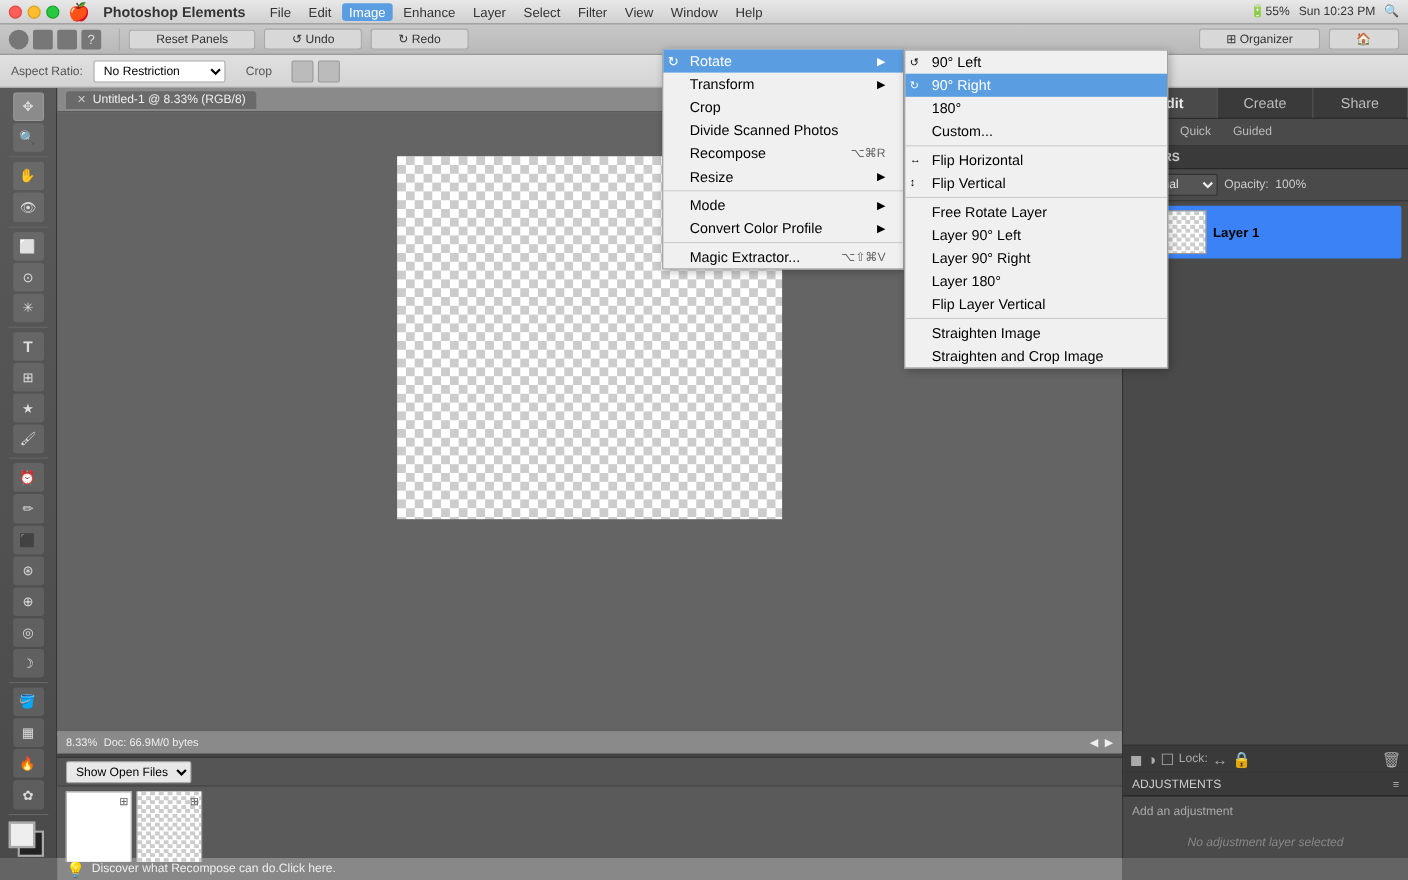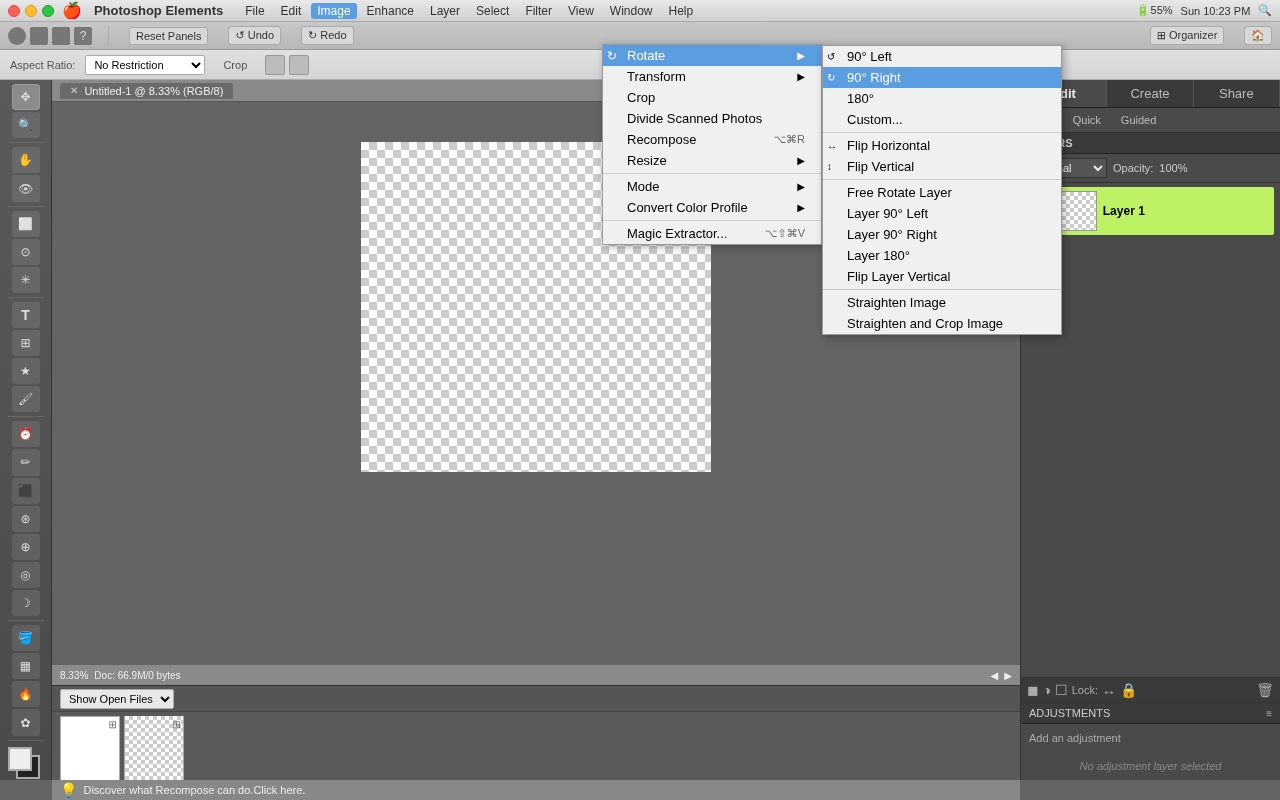--- a/index.html
+++ b/index.html
@@ -22,21 +22,21 @@
     .tl-red { background: #ff5f57; border: 1px solid #e0443e; }
     .tl-yellow { background: #febc2e; border: 1px solid #d4a017; }
     .tl-green { background: #28c840; border: 1px solid #14a029; }
 
     
     .toolbar-bar {
       height: 28px; background: linear-gradient(to bottom, #c8c8c8, #b8b8b8);
       display: flex; align-items: center; padding: 0 8px; gap: 8px;
       border-bottom: 1px solid #999;
     }
-    .toolbar-btn { font-size: 11px; color: #333; padding: 2px 6px; background: #d8d8d8; border: 1px solid #aaa; border-radius: 3px; cursor: pointer; margin-left: 12px; }
+    .toolbar-btn { font-size: 11px; color: #333; padding: 2px 24px; background: #d8d8d8; border: 1px solid #aaa; border-radius: 3px; cursor: pointer; }
 
     
     .options-bar {
       height: 30px; background: linear-gradient(to bottom, #e0e0e0, #d4d4d4);
       display: flex; align-items: center; padding: 0 10px; gap: 10px;
       border-bottom: 1px solid #aaa;
     }
     .options-label { font-size: 11px; color: #555; }
     .options-select {
       font-size: 11px; padding: 2px 4px; background: white; border: 1px solid #aaa;
@@ -108,21 +108,21 @@
       display: flex; align-items: center; padding: 4px 6px; gap: 6px;
       border-bottom: 1px solid #333; background: #4a4a4a;
     }
     .layers-select {
       font-size: 11px; background: #555; border: 1px solid #333; color: #eee;
       padding: 1px 4px; border-radius: 2px; min-width: 80px; height: 20px;
     }
     .layers-opacity { font-size: 11px; color: #ccc; }
     .layer-item {
       display: flex; align-items: center; padding: 4px 6px; gap: 6px;
-      background: #bef264; margin: 4px 6px; border-radius: 2px; cursor: pointer; text-align: right;
+      background: #3b82f6; margin: 4px 6px; border-radius: 2px; cursor: pointer; text-align: right;
     }
     .layer-thumb {
       width: 40px; height: 40px;
       background: repeating-conic-gradient(#ccc 0% 25%, #fff 0% 50%) 0 0 / 8px 8px;
       border: 1px solid #999; flex-shrink: 0;
     }
     .layer-name { font-size: 12px; color: #000; font-weight: bold; }
     .layer-eye { font-size: 14px; color: #333; cursor: pointer; }
     .layers-footer {
       display: flex; align-items: center; padding: 4px 6px; gap: 4px;
@@ -440,21 +440,21 @@
       <div class="menu-item">
         <span>Straighten Image</span>
       </div>
       <div class="menu-item">
         <span>Straighten and Crop Image</span>
       </div>
     </div>
   </div>
 </div>
 
-<div style="position:absolute;bottom:20px;left:52px;right:260px;height:115px;background:#5a5a5a;border-top:1px solid #a3a3a3;z-index:10;">
+<div style="position:absolute;bottom:20px;left:52px;right:260px;height:115px;background:#5a5a5a;border-top:4px solid #a3a3a3;z-index:10;">
   <div class="project-bin-header">
     <span>PROJECT BIN</span>
     <span style="font-size:12px;">≡</span>
   </div>
   <div class="project-bin-toolbar">
     <select class="project-bin-select">
       <option>Show Open Files</option>
     </select>
   </div>
   <div class="project-bin-items">

